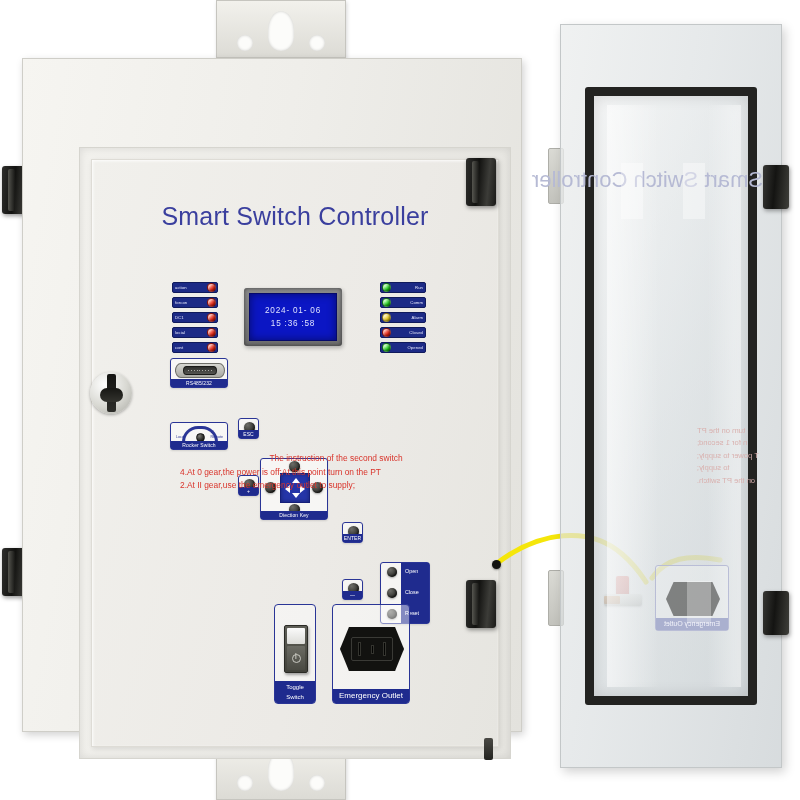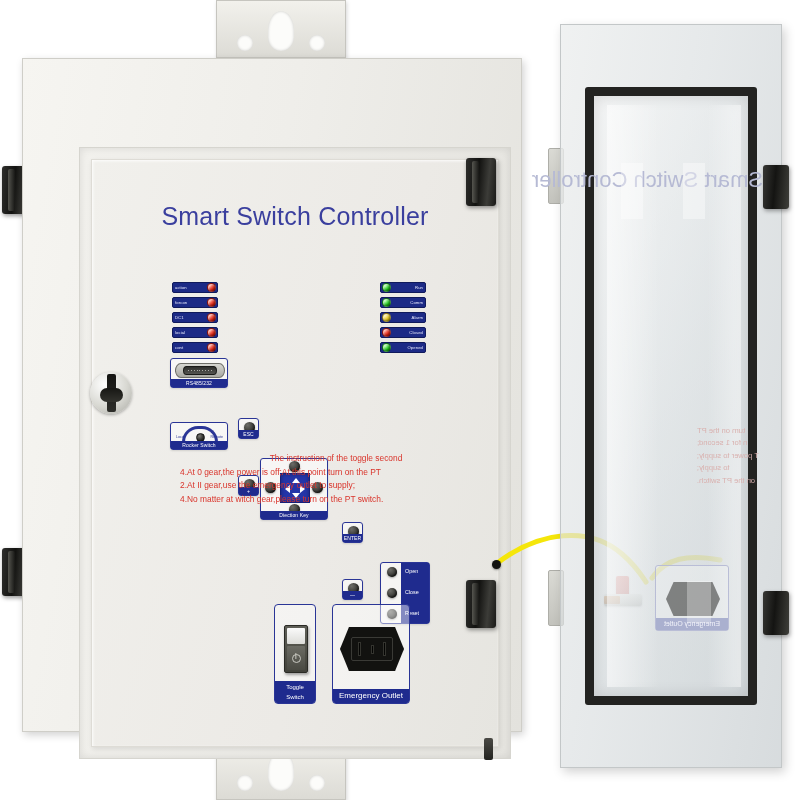--- a/index.html
+++ b/index.html
@@ -382,20 +382,26 @@
         <div class="led right-led">
           <span class="lbl">Closed</span>
           <span class="bulb red"></span>
         </div>
         <div class="led right-led">
           <span class="lbl">Opened</span>
           <span class="bulb green"></span>
         </div>
       </div>
 
+      <div class="lcd-frame">
+        <div class="lcd">
+          <span>2024- 01- 06</span>
+          <span>15 :36 :58</span>
+        </div>
+      </div>
 
       <div class="ctl box db9">
         <div class="scr" style="left:4px;"></div>
         <div class="scr" style="right:4px;"></div>
         <div class="shell">
           <div class="conn">
             <i class="pin"></i>
               <i class="pin"></i>
               <i class="pin"></i>
               <i class="pin"></i>
@@ -456,24 +462,23 @@
           <div style="top:5px;">Open</div>
           <div style="top:26px;">Close</div>
           <div style="top:47px;">Reset</div>
         </div>
         <div class="btn-rd" style="top:4px;"></div>
         <div class="btn-rd" style="top:25px;"></div>
         <div class="btn-rd" style="top:46px;"></div>
       </div>
 
       <div class="instr">
-        <div class="hd">The instruction of the toggle second</div>
+        <div class="hd">The instruction of the second switch</div>
         <div>4.At 0 gear,the power is off;At this point turn on the PT</div>
         <div>2.At II gear,use the emergency outlet to supply;</div>
-        <div>4.No matter at witch gear,please turn on the PT switch.</div>
       </div>
 
 
       <div class="dev tgsw">
         <div class="rock2">
           <div class="up"></div>
           <div class="dn">
             <div class="pwr"></div>
           </div>
         </div>

